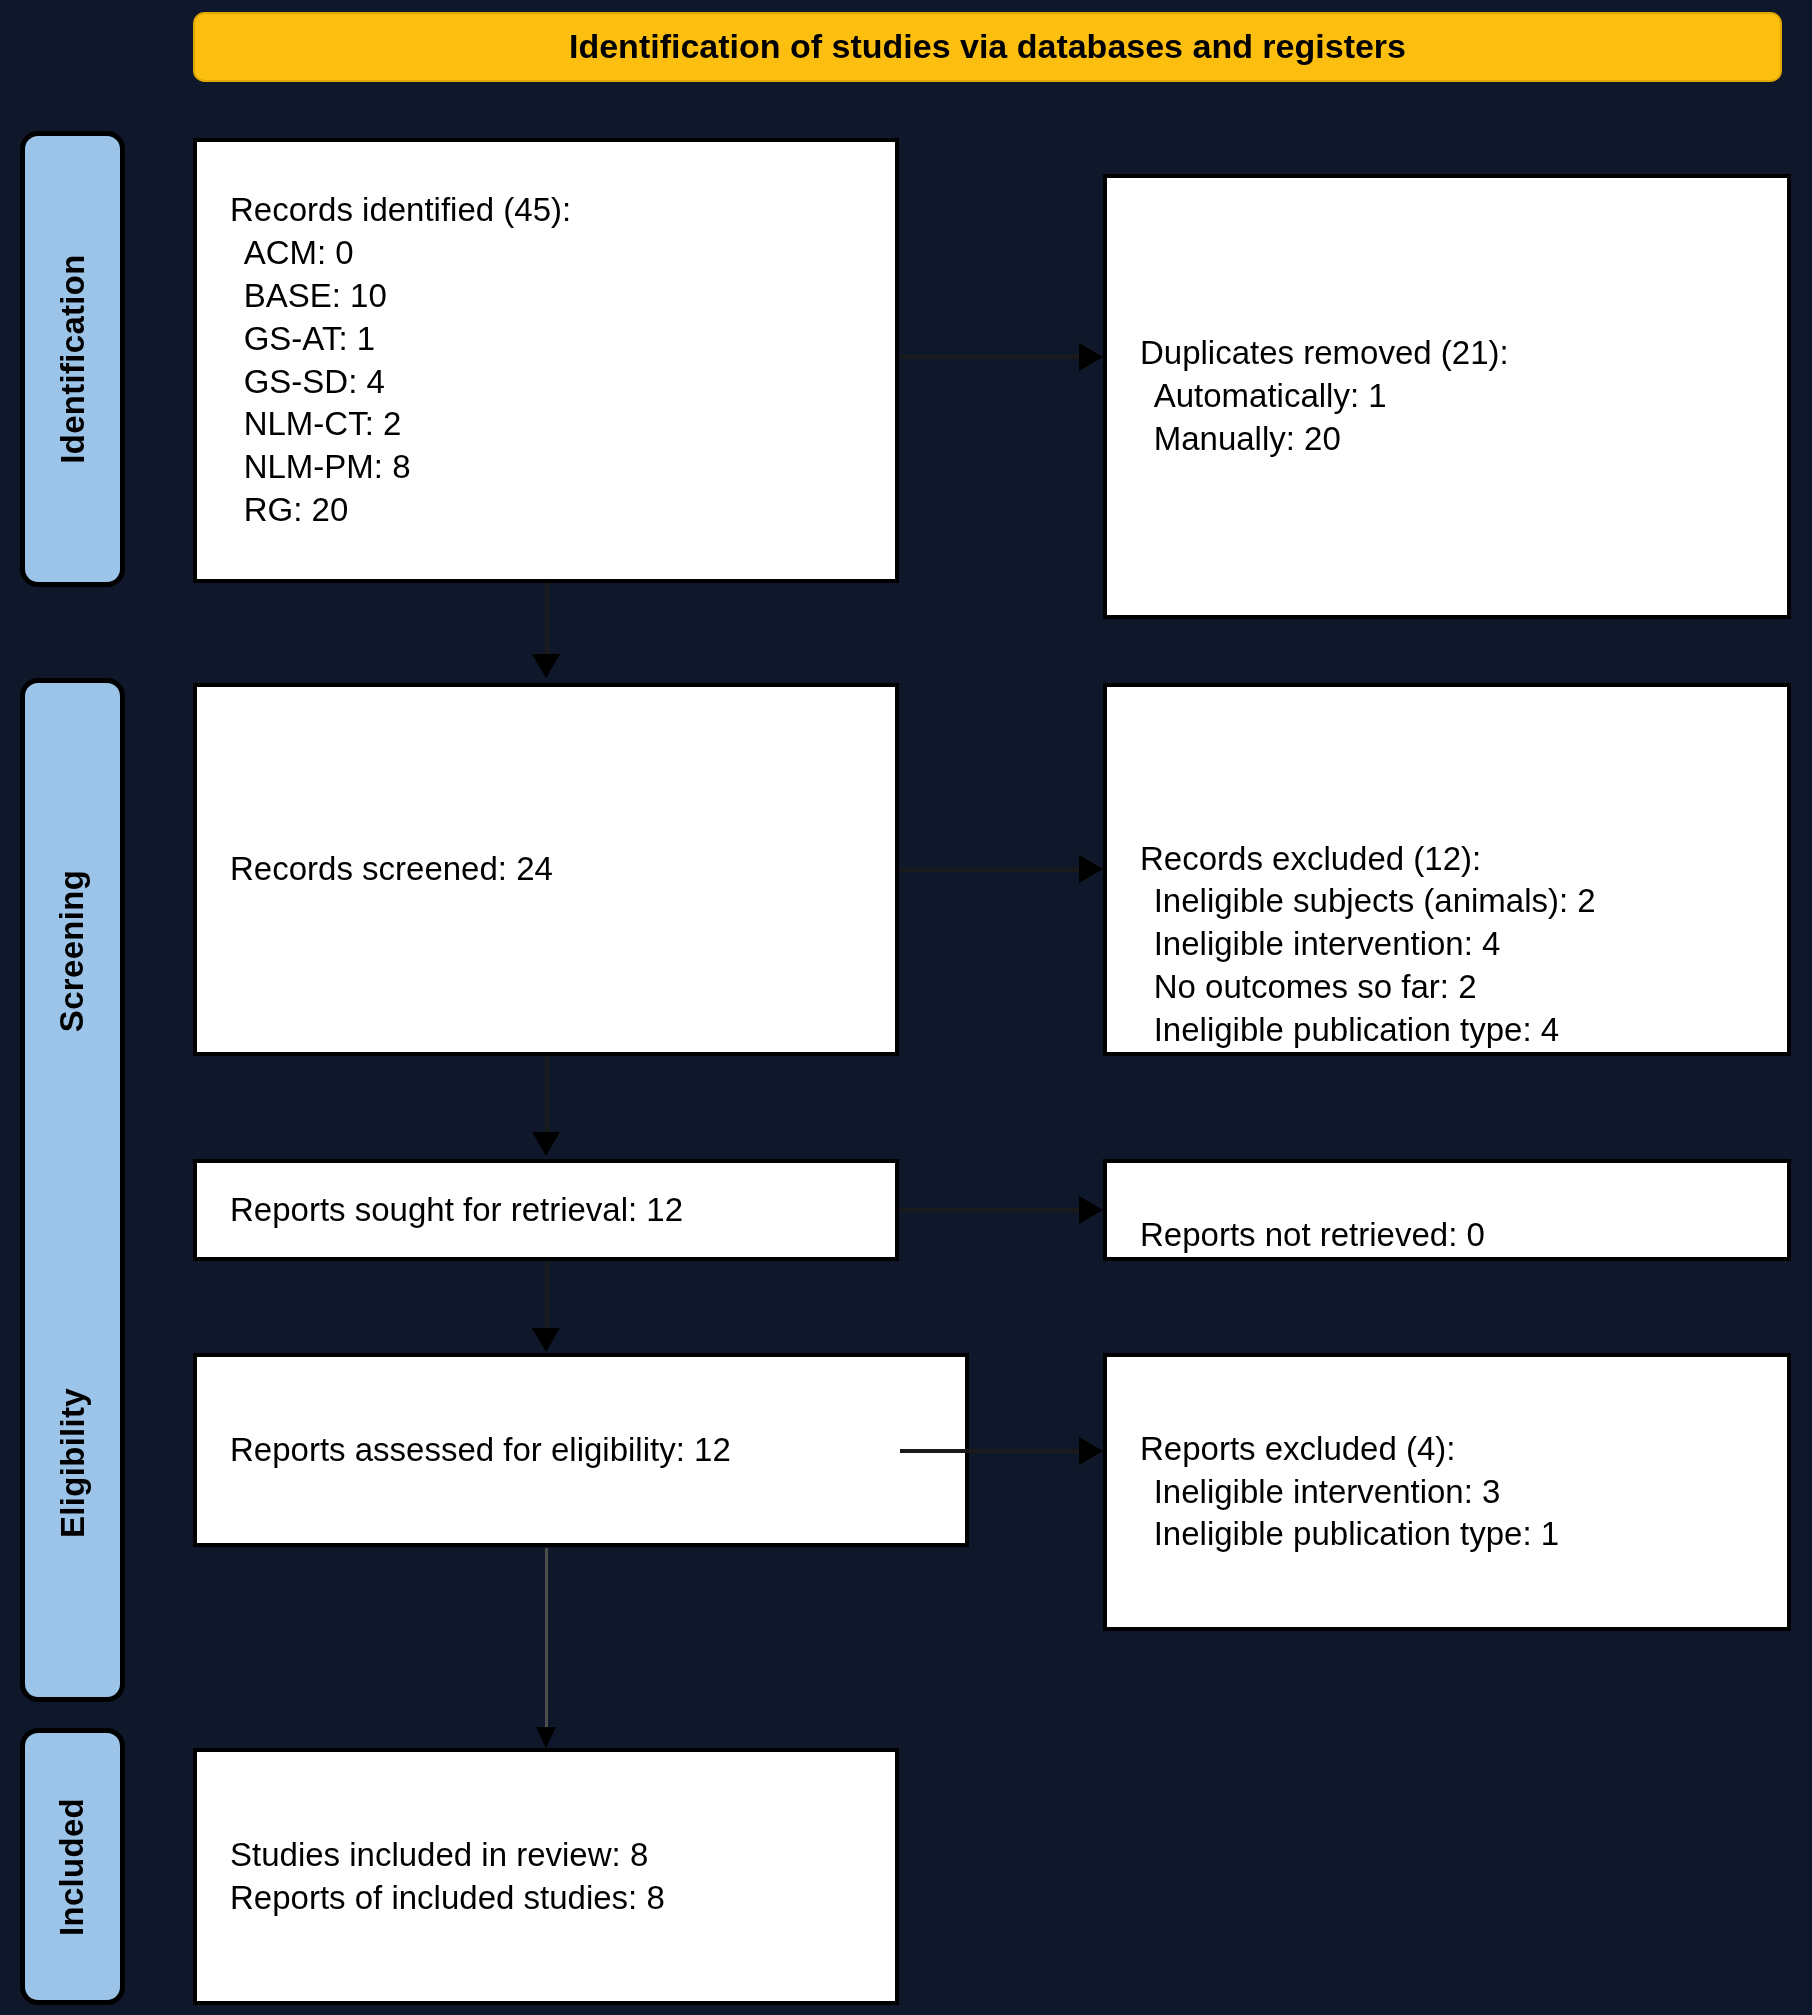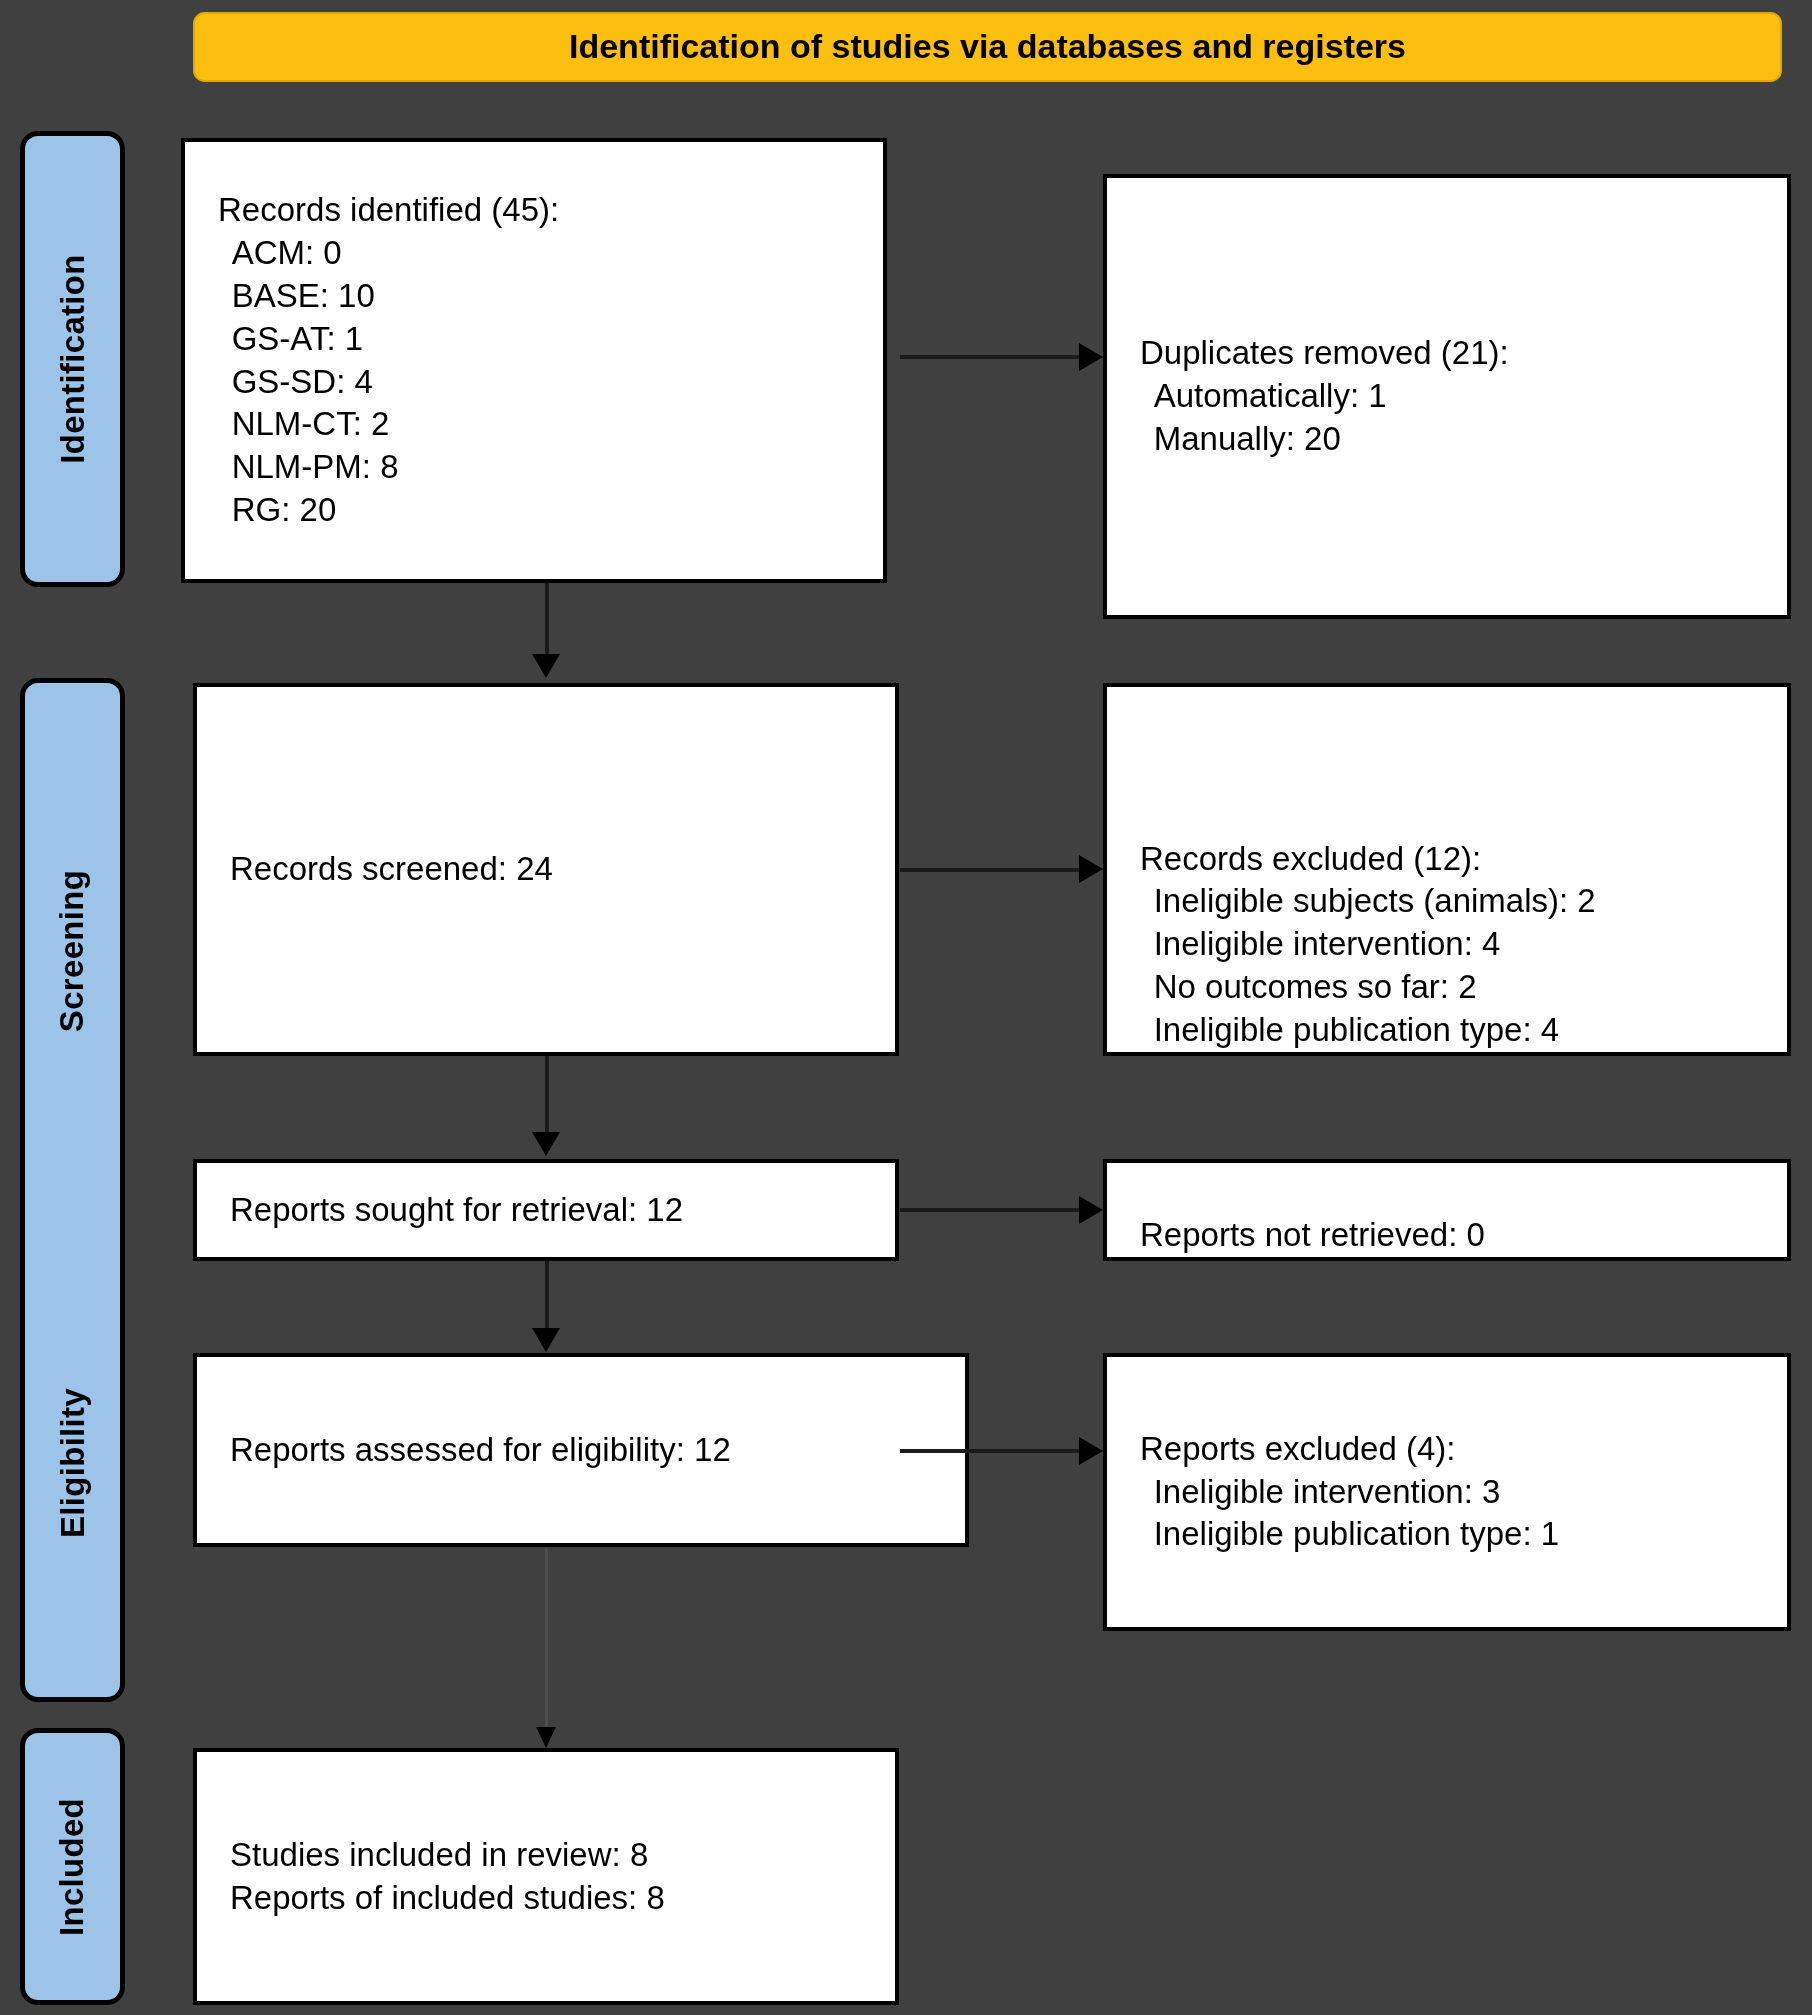--- a/index.html
+++ b/index.html
@@ -7,21 +7,21 @@
     padding: 0;
     background: #ffffff;
   }
   body {
     font-family: "Liberation Sans", sans-serif;
   }
   #stage {
     position: relative;
     width: 1813px;
     height: 2015px;
-    background: #404040;
+    background: #0f172a;
     overflow: hidden;
   }
 
   
   .phase-pill {
     position: absolute;
     background: #9CC3E8;
     border: 5.3px solid #000000;
     border-radius: 18px;
     box-sizing: border-box;
@@ -151,21 +151,21 @@
     </div>
     <div class="phase-slot" style="top:536px; height:488px;">
       <span class="phase-label">Eligibility</span>
     </div>
   </div>
 
   <div class="phase-pill" style="left:20px; top:1728px; width:105px; height:277px;">
     <span class="phase-label">Included</span>
   </div>
 
-  <div class="flow-box" style="left:181px; top:138px; width:706px; height:445px;">
+  <div class="flow-box" style="left:193px; top:138px; width:706px; height:445px;">
     <div class="box-body">
       <div class="flow-line">Records identified (45):</div>
       <div class="flow-line indent">ACM: 0</div>
       <div class="flow-line indent">BASE: 10</div>
       <div class="flow-line indent">GS-AT: 1</div>
       <div class="flow-line indent">GS-SD: 4</div>
       <div class="flow-line indent">NLM-CT: 2</div>
       <div class="flow-line indent">NLM-PM: 8</div>
       <div class="flow-line indent">RG: 20</div>
     </div>

